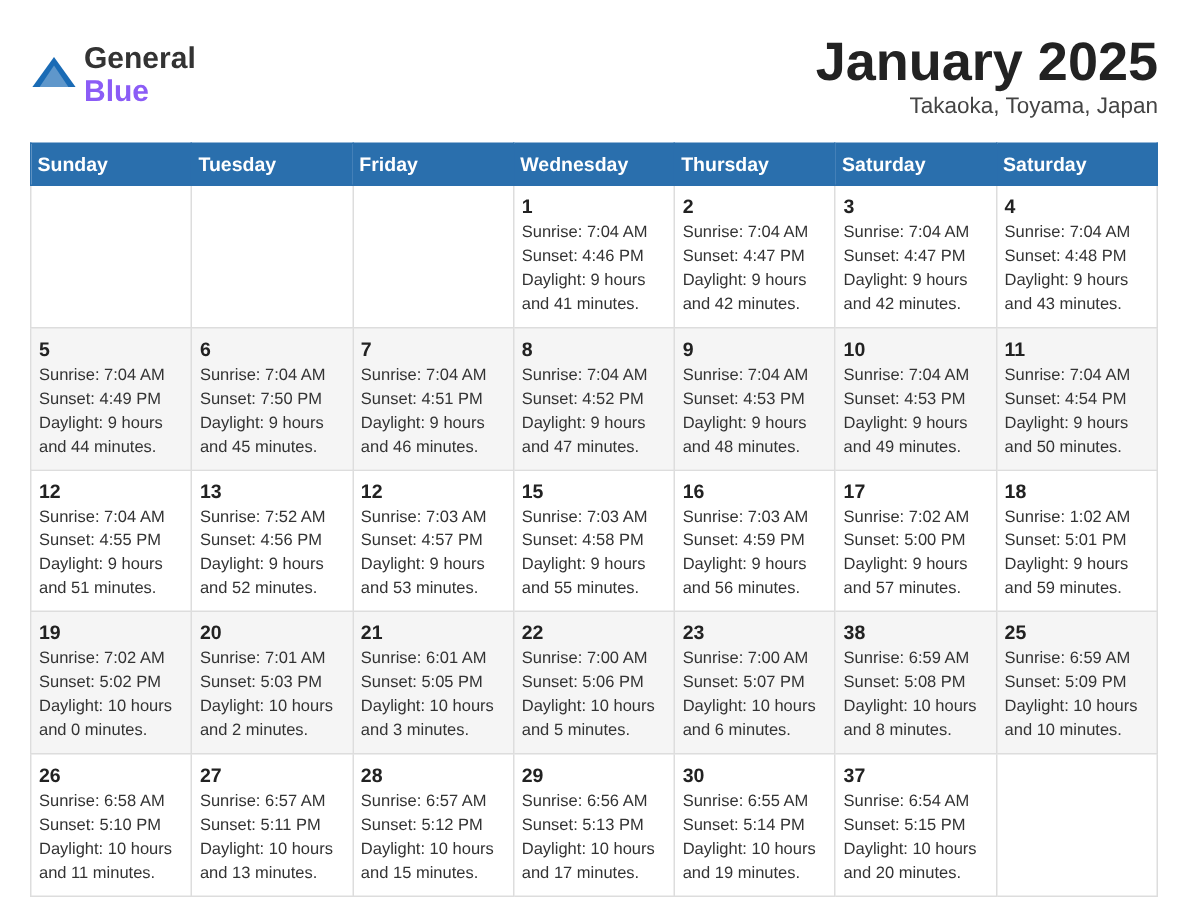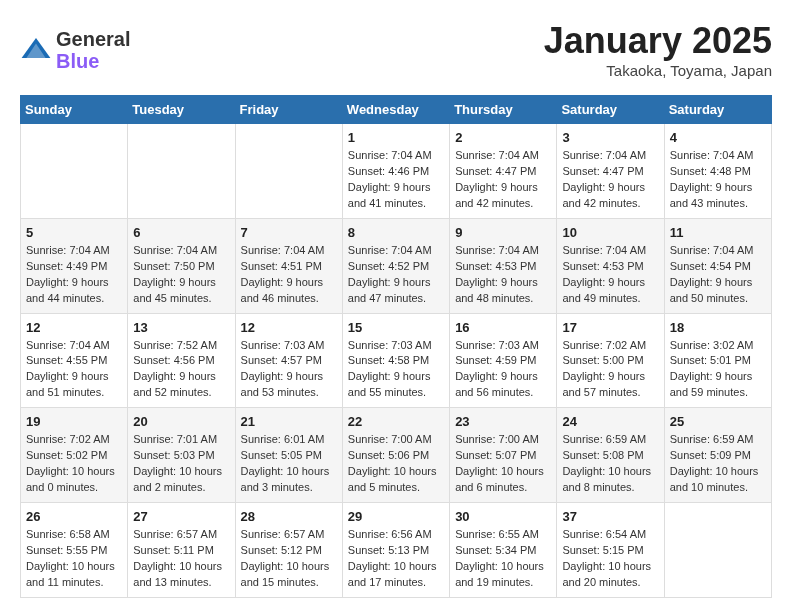--- a/index.html
+++ b/index.html
@@ -228,21 +228,21 @@
 Daylight: 9 hours and 56 minutes.</div>
         </td>
         <td>
           <span class="day-num">17</span>
           <div class="cell-info">Sunrise: 7:02 AM
 Sunset: 5:00 PM
 Daylight: 9 hours and 57 minutes.</div>
         </td>
         <td>
           <span class="day-num">18</span>
-          <div class="cell-info">Sunrise: 3:02 AM
+          <div class="cell-info">Sunrise: 1:02 AM
 Sunset: 5:01 PM
 Daylight: 9 hours and 59 minutes.</div>
         </td>
       </tr>
       <tr>
         <td>
           <span class="day-num">19</span>
           <div class="cell-info">Sunrise: 7:02 AM
 Sunset: 5:02 PM
 Daylight: 10 hours and 0 minutes.</div>
@@ -265,37 +265,37 @@
 Sunset: 5:06 PM
 Daylight: 10 hours and 5 minutes.</div>
         </td>
         <td>
           <span class="day-num">23</span>
           <div class="cell-info">Sunrise: 7:00 AM
 Sunset: 5:07 PM
 Daylight: 10 hours and 6 minutes.</div>
         </td>
         <td>
-          <span class="day-num">24</span>
+          <span class="day-num">38</span>
           <div class="cell-info">Sunrise: 6:59 AM
 Sunset: 5:08 PM
 Daylight: 10 hours and 8 minutes.</div>
         </td>
         <td>
           <span class="day-num">25</span>
           <div class="cell-info">Sunrise: 6:59 AM
 Sunset: 5:09 PM
 Daylight: 10 hours and 10 minutes.</div>
         </td>
       </tr>
       <tr>
         <td>
           <span class="day-num">26</span>
           <div class="cell-info">Sunrise: 6:58 AM
-Sunset: 5:55 PM
+Sunset: 5:10 PM
 Daylight: 10 hours and 11 minutes.</div>
         </td>
         <td>
           <span class="day-num">27</span>
           <div class="cell-info">Sunrise: 6:57 AM
 Sunset: 5:11 PM
 Daylight: 10 hours and 13 minutes.</div>
         </td>
         <td>
           <span class="day-num">28</span>
@@ -305,21 +305,21 @@
         </td>
         <td>
           <span class="day-num">29</span>
           <div class="cell-info">Sunrise: 6:56 AM
 Sunset: 5:13 PM
 Daylight: 10 hours and 17 minutes.</div>
         </td>
         <td>
           <span class="day-num">30</span>
           <div class="cell-info">Sunrise: 6:55 AM
-Sunset: 5:34 PM
+Sunset: 5:14 PM
 Daylight: 10 hours and 19 minutes.</div>
         </td>
         <td>
           <span class="day-num">37</span>
           <div class="cell-info">Sunrise: 6:54 AM
 Sunset: 5:15 PM
 Daylight: 10 hours and 20 minutes.</div>
         </td>
         <td></td>
       </tr>

